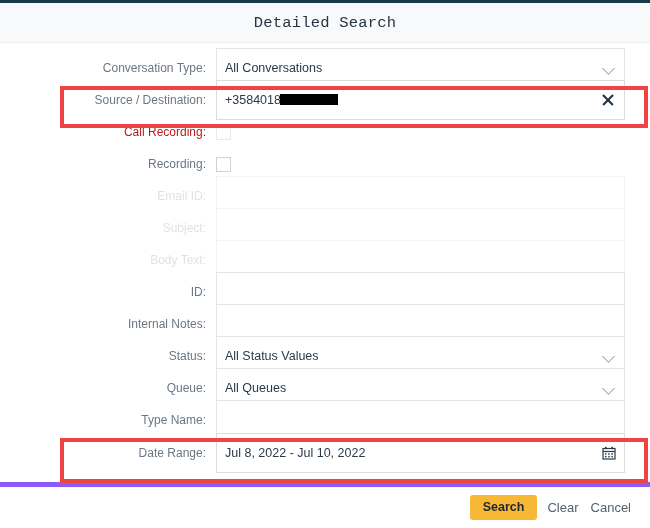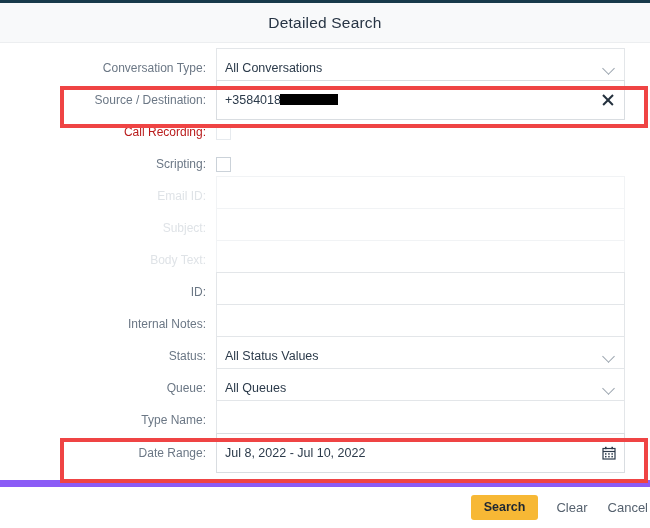--- a/index.html
+++ b/index.html
@@ -32,20 +32,21 @@
 
   
   .header {
     flex: 0 0 auto;
     height: 39px;
     background: #f8f9fa;
     border-bottom: 1px solid #eceef0;
     display: flex;
     align-items: center;
     justify-content: center;
+    font-family: Liberation Mono, monospace;
   }
   .header-title {
     font-size: 15.5px;
     color: #273444;
     letter-spacing: .2px;
   }
 
   
   .form-body {
     flex: 1 1 auto;
@@ -174,25 +175,26 @@
     box-sizing: border-box;
     border: 1px solid #cbd2d9;
     background: #ffffff;
   }
   .checkbox.disabled { border-color: #e6eaee; }
 
   
   .footer {
     flex: 0 0 auto;
     height: 41px;
-    border-top: 7px solid #8b5cf6;
+    border-top: 5px solid #8b5cf6;
     display: flex;
     align-items: center;
     justify-content: flex-end;
-    gap: 16px;
+    padding-right: 17px;
+    gap: 8px;
   }
   .btn-search {
     background: #f7b835;
     border: none;
     border-radius: 3px;
     padding: 5px 13px 6px;
     font-size: 12.5px;
     font-weight: bold;
     color: #1d2733;
     font-family: "Liberation Sans", sans-serif;
@@ -250,21 +252,21 @@
           </div>
         </div>
       </div>
       <div class="row">
         <div class="label dim">Call Recording:</div>
         <div class="control">
           <div class="checkbox disabled"></div>
         </div>
       </div>
       <div class="row">
-        <div class="label">Scripting:</div>
+        <div class="label">Recording:</div>
         <div class="control">
           <div class="checkbox"></div>
         </div>
       </div>
       <div class="row">
         <div class="label dimmer">Email ID:</div>
         <div class="control">
           <div class="field disabled">
             <span class="value"></span>
           </div>

